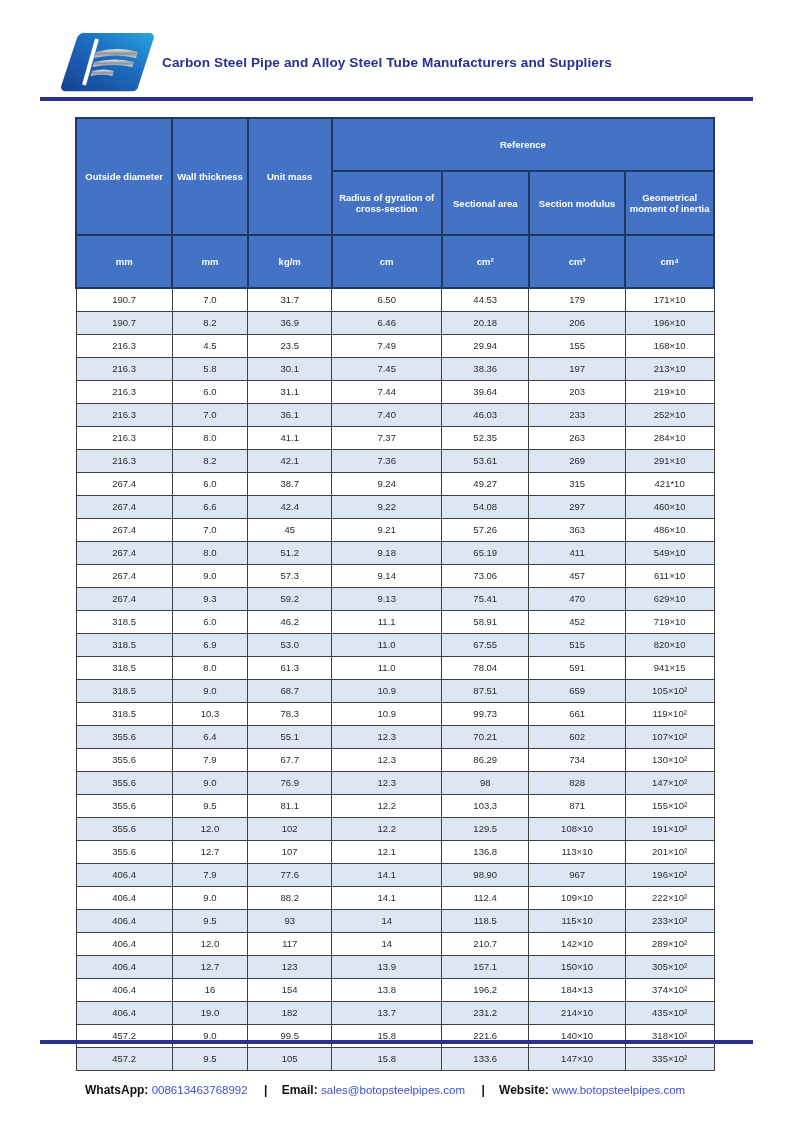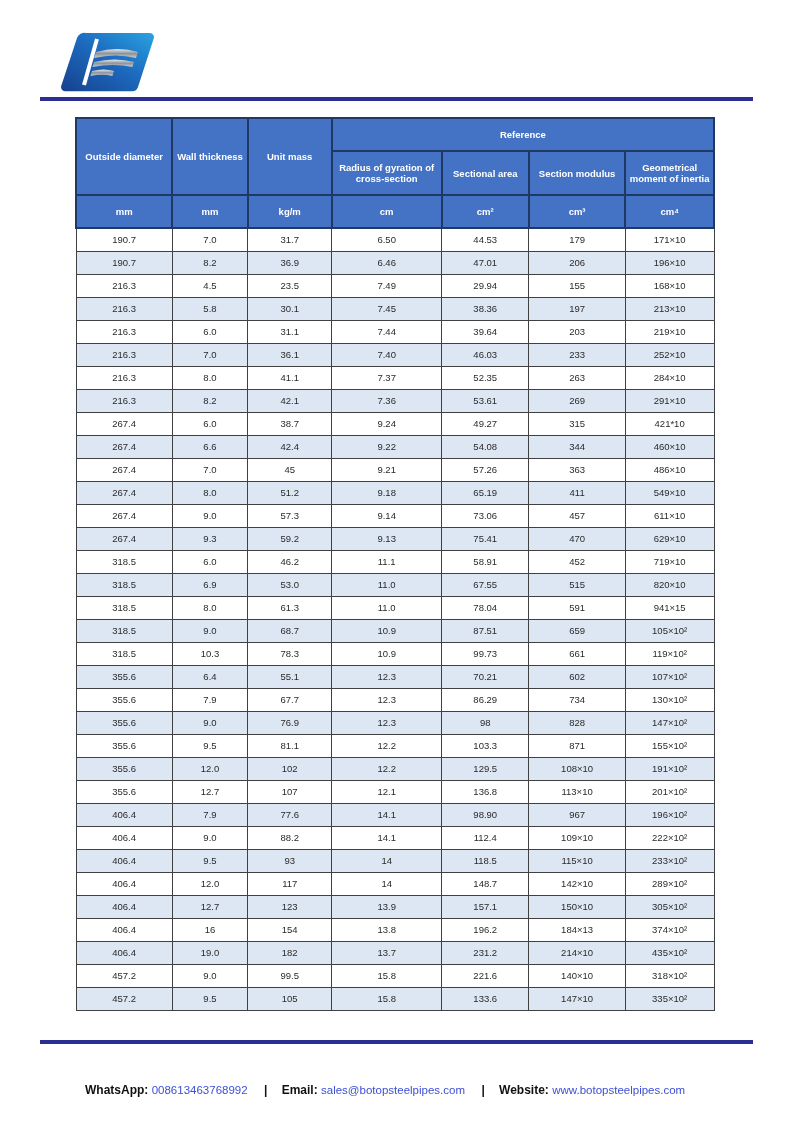--- a/index.html
+++ b/index.html
@@ -28,21 +28,21 @@
   .rule-bottom { top:1040px; }
   
   .spec-table {
     position:absolute; top:117px; left:75px; width:640px;
     border-collapse:collapse; table-layout:fixed;
   }
   .spec-table thead th {
     background:#4472c4; color:#ffffff;
     border:2px solid #1f3864;
     font-size:9.5px; font-weight:bold; line-height:11px;
-    text-align:center; vertical-align:middle; padding:10px 3px;margin-left:40px;
+    text-align:center; vertical-align:middle; padding:20px 3px;margin-left:40px;
   }
   .spec-table tr.row-group th { height:21px; }
   .spec-table tr.row-subs  th { height:29px; }
   .spec-table tr.row-units th { height:27px; }
   .spec-table tbody td {
     border:1px solid #404040;
     font-size:9.5px; line-height:11px; color:#2a2a2a;
     text-align:center; vertical-align:middle;
     height:23px; padding:1px 2px; background:#ffffff;
   }
@@ -73,20 +73,21 @@
         <stop offset="0.5" stop-color="#8d949c"></stop>
         <stop offset="1" stop-color="#c9ccd0"></stop>
       </linearGradient>
     </defs>
     <path d="M30 3 h64 a4 4 0 0 1 3.8 5.2 L82 57 a6 6 0 0 1 -5.7 4.2 H9 a4 4 0 0 1 -3.8 -5.2 L21 8 a8 8 0 0 1 9 -5 Z" fill="url(#lg1)"></path>
     <path d="M41 9 L28 55" stroke="#ffffff" stroke-width="4" fill="none"></path>
     <path d="M40 22 q22 -6 42 0 l-2 6 q-20 -5 -42 0 Z" fill="url(#lg2)"></path>
     <path d="M38 32 q21 -5 40 0 l-1.6 5 q-19 -4 -40 0 Z" fill="url(#lg2)"></path>
     <path d="M36 41 q12 -3 22 0 l-1.6 5 q-10 -2.5 -22 0 Z" fill="url(#lg2)"></path>
   </svg>
+  <h1 class="page-title">Carbon Steel Pipe and Alloy Steel Tube Manufacturers and Suppliers</h1>
 </div>
 
 <div class="rule rule-top"></div>
 
 <table class="spec-table">
   <colgroup>
     <col style="width:15.1%">
       <col style="width:11.8%">
       <col style="width:13.2%">
     <col style="width:17.2%">
@@ -125,21 +126,21 @@
         <td>6.50</td>
         <td>44.53</td>
         <td>179</td>
         <td>171×10</td>
       </tr>
       <tr>
         <td>190.7</td>
         <td>8.2</td>
         <td>36.9</td>
         <td>6.46</td>
-        <td>47.01</td>
+        <td>20.18</td>
         <td>206</td>
         <td>196×10</td>
       </tr>
       <tr>
         <td>216.3</td>
         <td>4.5</td>
         <td>23.5</td>
         <td>7.49</td>
         <td>29.94</td>
         <td>155</td>
@@ -198,21 +199,21 @@
         <td>49.27</td>
         <td>315</td>
         <td>421*10</td>
       </tr>
       <tr>
         <td>267.4</td>
         <td>6.6</td>
         <td>42.4</td>
         <td>9.22</td>
         <td>54.08</td>
-        <td>344</td>
+        <td>297</td>
         <td>460×10</td>
       </tr>
       <tr>
         <td>267.4</td>
         <td>7.0</td>
         <td>45</td>
         <td>9.21</td>
         <td>57.26</td>
         <td>363</td>
         <td>486×10</td>
@@ -368,21 +369,21 @@
         <td>14</td>
         <td>118.5</td>
         <td>115×10</td>
         <td>233×10²</td>
       </tr>
       <tr>
         <td>406.4</td>
         <td>12.0</td>
         <td>117</td>
         <td>14</td>
-        <td>148.7</td>
+        <td>210.7</td>
         <td>142×10</td>
         <td>289×10²</td>
       </tr>
       <tr>
         <td>406.4</td>
         <td>12.7</td>
         <td>123</td>
         <td>13.9</td>
         <td>157.1</td>
         <td>150×10</td>

